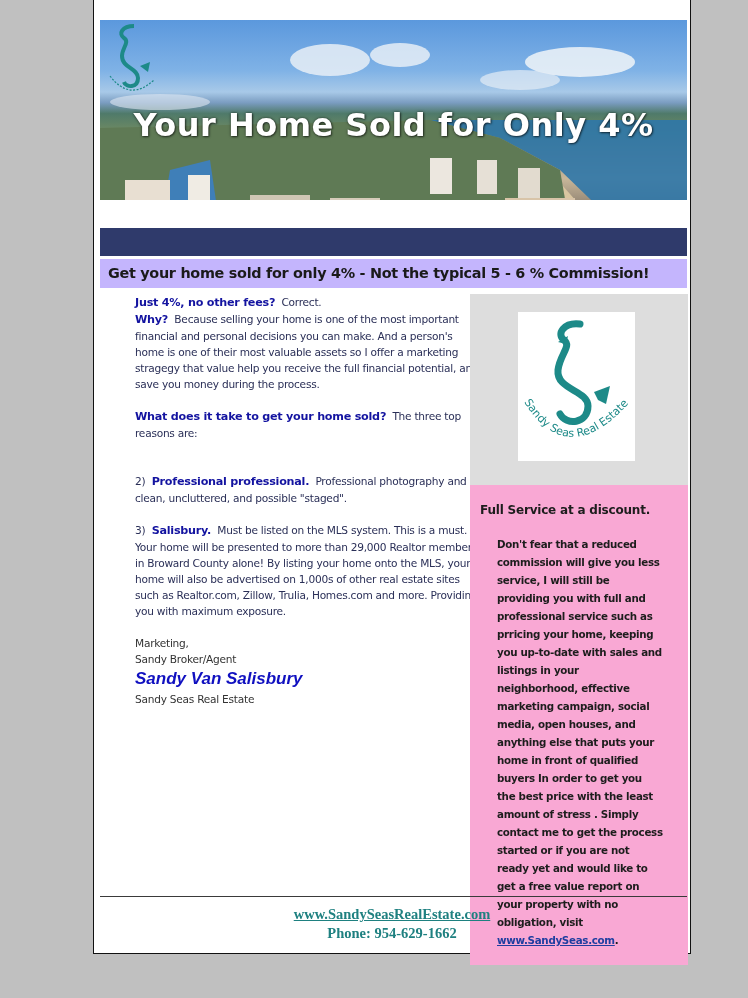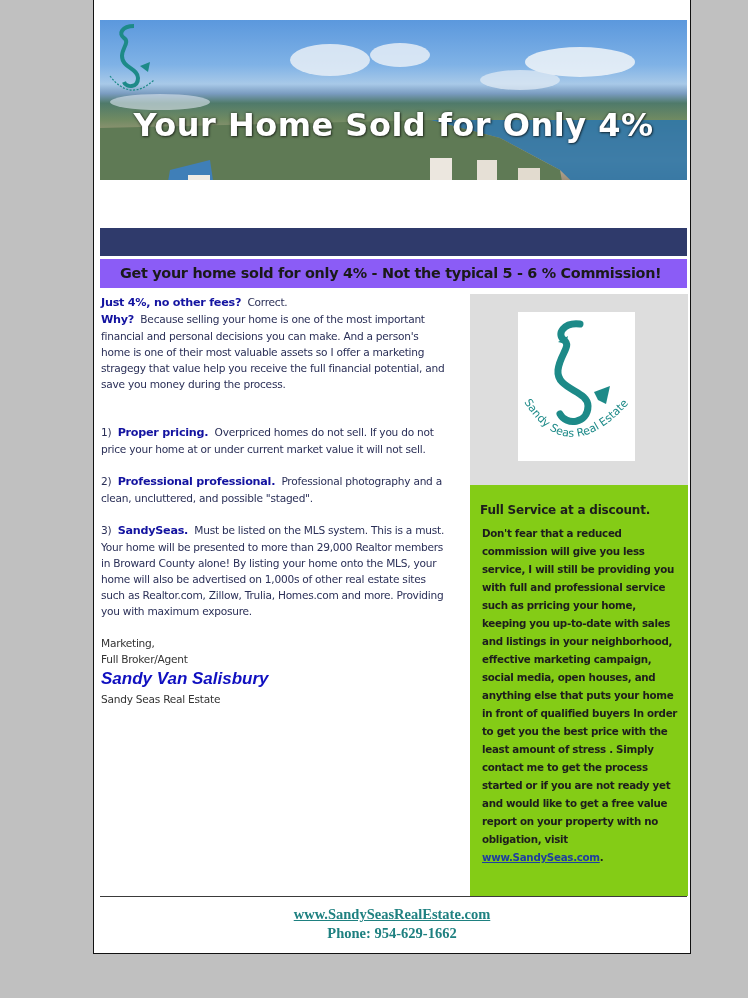--- a/index.html
+++ b/index.html
@@ -5,61 +5,61 @@
     html, body { margin:0; padding:0; }
     body {
       width:748px; height:998px; background:#c0c0c0; position:relative; overflow:hidden;
       font-family:"DejaVu Sans", "Liberation Sans", sans-serif;
     }
     .page {
       position:absolute; left:93px; top:-2px; width:598px; height:956px;
       background:#ffffff; border:1px solid #111; border-top:none; box-sizing:border-box;
     }
     .banner {
-      position:absolute; left:6px; top:22px; width:587px; height:160px; overflow:hidden;
+      position:absolute; left:6px; top:22px; width:587px; height:180px; overflow:hidden;
       background:linear-gradient(180deg,#5b98dd 0%,#7fb2e6 28%,#a8c9e8 40%,#7a9cc0 46%,#4f7a6a 52%,#6f8a62 62%,#a89a7e 75%,#c8b79a 88%,#9c8e7a 100%);
     }
     .banner svg { position:absolute; left:0; top:0; }
     .banner-title {
       position:absolute; left:0; right:0; top:86px; text-align:center;
       font-family:"DejaVu Sans", sans-serif; font-weight:bold; font-size:32px; color:#ffffff;
       letter-spacing:0.5px; text-shadow:0 0 3px rgba(0,0,0,0.55), 1px 1px 2px rgba(0,0,0,0.5);
     }
     .banner-logo { position:absolute; left:148px; top:12px; width:62px; height:78px; }
     .navbar { position:absolute; left:6px; top:230px; width:587px; height:28px; background:#2f3a6b; }
     .tagline-bar {
-      position:absolute; left:6px; top:261px; width:587px; height:29px; background:#8b5cf6;
-      box-sizing:border-box; padding-left:20px; line-height:29px;
+      position:absolute; left:6px; top:261px; width:587px; height:29px; background:#c4b5fd;
+      box-sizing:border-box; padding-left:8px; line-height:29px;
       font-family:"DejaVu Sans", sans-serif; font-weight:bold; font-size:14.4px; color:#1a1a1a; letter-spacing:-0.3px;
     }
     .left-col {
-      position:absolute; left:7px; top:296px; width:345px;
+      position:absolute; left:41px; top:296px; width:345px;
       font-family:"DejaVu Sans", sans-serif; font-size:10.6px; line-height:16px; color:#2a2f57; letter-spacing:-0.25px;
     }
     .left-col p { margin:0; }
     .left-col .gap { height:16px; }
     .hl { color:#1313a0; font-weight:bold; font-size:11.2px; }
     .sig { color:#333; }
     .sig-name {
       font-family:"Liberation Sans", sans-serif; font-style:italic; font-weight:bold; font-size:17px;
       color:#1010c0; line-height:24px; letter-spacing:0;
     }
     .right-gray {
       position:absolute; left:376px; top:296px; width:218px; height:191px; background:#dddddd;
     }
     .logo-box {
       position:absolute; left:48px; top:18px; width:117px; height:149px; background:#ffffff;
     }
     .right-peach {
-      position:absolute; left:376px; top:487px; width:218px; height:411px; background:#84cc16;
+      position:absolute; left:376px; top:487px; width:218px; height:480px; background:#f9a8d4;
       box-sizing:border-box; padding:17px 8px 0 10px;
       font-family:"DejaVu Sans", sans-serif; font-size:10.3px; line-height:18px; color:#1d1d1d; font-weight:bold; letter-spacing:-0.3px;
     }
     .right-peach h3 { margin:0 0 6px 0; font-size:12px; line-height:16px; color:#1d1d1d; letter-spacing:-0.2px; }
-    .right-peach p { margin:2px; }
+    .right-peach p { margin:17px; }
     .right-peach a { color:#1f3ea0; text-decoration:underline; }
     .divider { position:absolute; left:6px; top:898px; width:587px; height:1px; background:#3a3a3a; }
     .footer {
       position:absolute; left:0; right:0; top:907px; text-align:center;
       font-family:Liberation Serif, serif; color:#1e8080; font-weight:bold;
     }
     .footer a { color:#1e8080; font-size:14.5px; line-height:19px; text-decoration:underline; display:inline-block; letter-spacing:0; }
     .footer .phone { font-size:14.5px; line-height:19px; }
   </style>
 </head>
@@ -104,42 +104,41 @@
   <div class="tagline-bar">Get your home sold for only 4% - Not the typical 5 - 6 % Commission!</div>
 
   <div class="left-col">
     <p>
       <span class="hl">Just 4%, no other fees?</span>&nbsp;
       <span>Correct.</span><br>
       <span class="hl">Why?</span>&nbsp;
       <span>Because selling your home is one of the most important financial and personal decisions you can make. And a person's home is one of their most valuable assets so I offer a marketing stragegy that value help you receive the full financial potential, and save you money during the process.</span>
     </p>
     <div class="gap"></div>
+    <p>
+      <span class="hl">What does it take to get your home sold?</span>&nbsp;
+      <span>The three top reasons are:</span>
+    </p>
     <div class="gap"></div>
-    <p>
-      <span>1)</span>&nbsp;
-      <span class="hl">Proper pricing.</span>&nbsp;
-      <span>Overpriced homes do not sell.  If you do not price your home at or under current market value it will not sell.</span>
-    </p>
     <div class="gap"></div>
     <p>
       <span>2)</span>&nbsp;
       <span class="hl">Professional professional.</span>&nbsp;
       <span>Professional photography and a clean, uncluttered, and possible "staged".</span>
     </p>
     <div class="gap"></div>
     <p>
       <span>3)</span>&nbsp;
-      <span class="hl">SandySeas.</span>&nbsp;
+      <span class="hl">Salisbury.</span>&nbsp;
       <span>Must be listed on the MLS system.  This is a must.  Your home will be presented to more than 29,000 Realtor members in Broward County alone!   By listing your home onto the MLS, your home will also be advertised on 1,000s of other real estate sites such as Realtor.com, Zillow, Trulia, Homes.com and more.  Providing you with maximum exposure.</span>
     </p>
     <div class="gap"></div>
     <p class="sig">
       <span>Marketing,</span><br>
-      <span>Full Broker/Agent</span><br>
+      <span>Sandy Broker/Agent</span><br>
       <span class="sig-name">Sandy Van Salisbury</span><br>
       <span>Sandy Seas Real Estate</span>
     </p>
   </div>
 
   <div class="right-gray">
     <div class="logo-box">
       <svg width="117" height="149" viewBox="0 0 117 149">
         <path d="M62 12 C46 10 38 22 46 28 C54 34 42 42 40 58 C38 78 70 78 70 94 C70 112 48 114 42 102" fill="none" stroke="#1d8a88" stroke-width="7" stroke-linecap="round"></path>
         <path d="M50 24 L40 30 L48 32 Z" fill="#1d8a88"></path>

